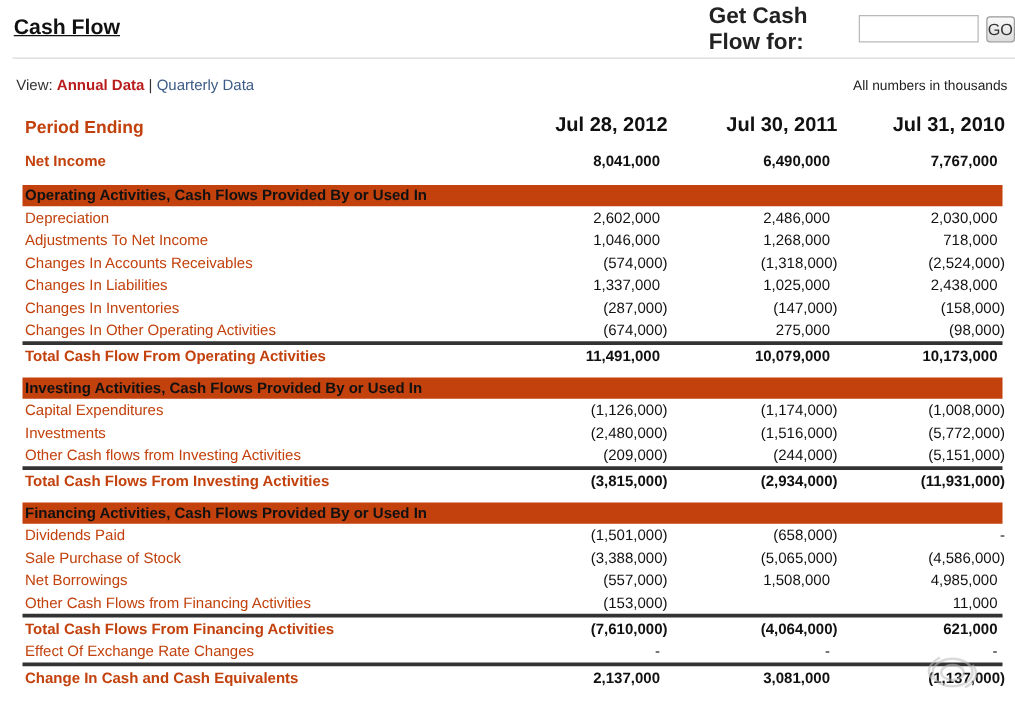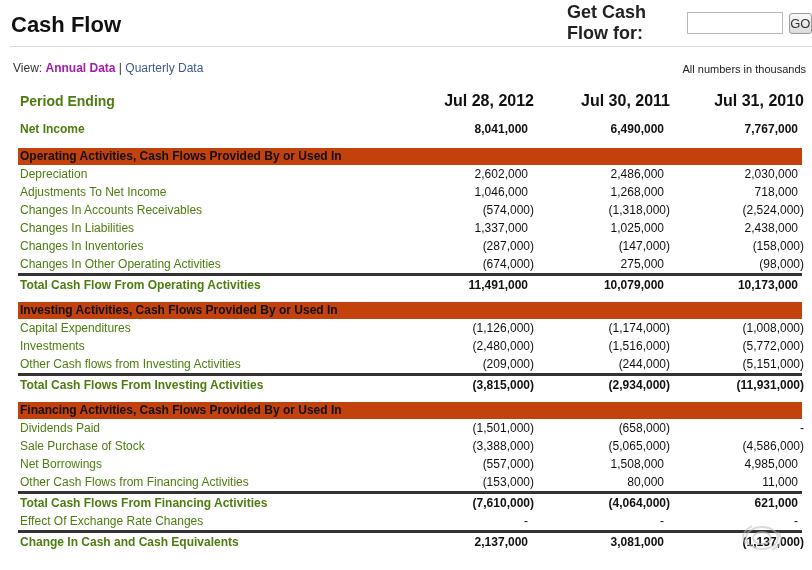--- a/index.html
+++ b/index.html
@@ -2,21 +2,21 @@
 <html><head>
   <meta charset="utf-8">
   <style>
     html, body { margin: 0; padding: 0; background: #ffffff; }
     body {
       width: 812px; height: 570px; overflow: hidden; position: relative;
       font-family: "Liberation Sans", sans-serif; color: #000;
     }
     .title {
       position: absolute; left: 11px; top: 12px;
-      font-size: 22px; font-weight: bold; color: #111;
+      font-size: 17px; font-weight: bold; color: #111; text-decoration: underline;
     }
     .search {
       position: absolute; left: 567px; top: 11px; height: 24px;
       display: flex; align-items: center;
     }
     .search-label { font-size: 18px; font-weight: bold; color: #222; margin-right: 5px; }
     .search-input {
       width: 90px; height: 20px; border: 1px solid #b9b9b9; padding: 0 2px;
       font-size: 12px; font-family: "Liberation Sans", sans-serif; box-sizing: content-box;
     }
@@ -25,32 +25,32 @@
       font-family: "Liberation Sans", sans-serif; color: #333;
       border: 1px solid #9a9a9a; border-radius: 3px;
       background: linear-gradient(#fafafa, #dcdcdc); padding: 0; cursor: pointer; text-align: center;
     }
     .hr {
       position: absolute; left: 10px; right: 0; top: 46px; height: 1px; background: #d9d9d9;
     }
     .view {
       position: absolute; left: 13px; top: 61px; font-size: 12px; color: #333;
     }
-    .view .active { font-weight: bold; color: #a21caf; margin-top: 44px; }
+    .view .active { font-weight: bold; color: #b91c1c; margin-top: 44px; }
     .view .link { color: #3b5a87; text-decoration: none; cursor: pointer; }
     .note {
       position: absolute; right: 6px; top: 63px; font-size: 11px; color: #222;
     }
     .table {
       position: absolute; left: 18px; top: 88px; width: 784px;
     }
     .row {
       position: relative; height: 18px; font-size: 12px; line-height: 18px;
     }
-    .row .label { position: absolute; left: 2px; color: #4d7c0f; white-space: nowrap; }
+    .row .label { position: absolute; left: 2px; color: #c2410c; white-space: nowrap; }
     .row .v { position: absolute; text-align: right; width: 130px; color: #111; white-space: nowrap; }
     .row .v1 { right: 268px; }
     .row .v2 { right: 132px; }
     .row .v3 { right: -2px; }
     .row .v.pos { padding-right: 6px; box-sizing: border-box; }
     .header-row { height: 26px; line-height: 26px; }
     .header-row .label { font-size: 14px; font-weight: bold; top: 0; }
     .header-row .v { font-size: 16px; font-weight: bold; }
     .bold { font-weight: bold; }
     .section {
@@ -203,21 +203,20 @@
   </div>
   <div class="row">
     <span class="label">Net Borrowings</span>
     <span class="v v1">(557,000)</span>
     <span class="v v2 pos">1,508,000</span>
     <span class="v v3 pos">4,985,000</span>
   </div>
   <div class="row">
     <span class="label">Other Cash Flows from Financing Activities</span>
     <span class="v v1">(153,000)</span>
-    <span class="v v2 pos">80,000</span>
     <span class="v v3 pos">11,000</span>
   </div>
   <div class="sep"></div>
   <div class="row bold">
     <span class="label">Total Cash Flows From Financing Activities</span>
     <span class="v v1">(7,610,000)</span>
     <span class="v v2">(4,064,000)</span>
     <span class="v v3 pos">621,000</span>
   </div>
   <div class="row">

